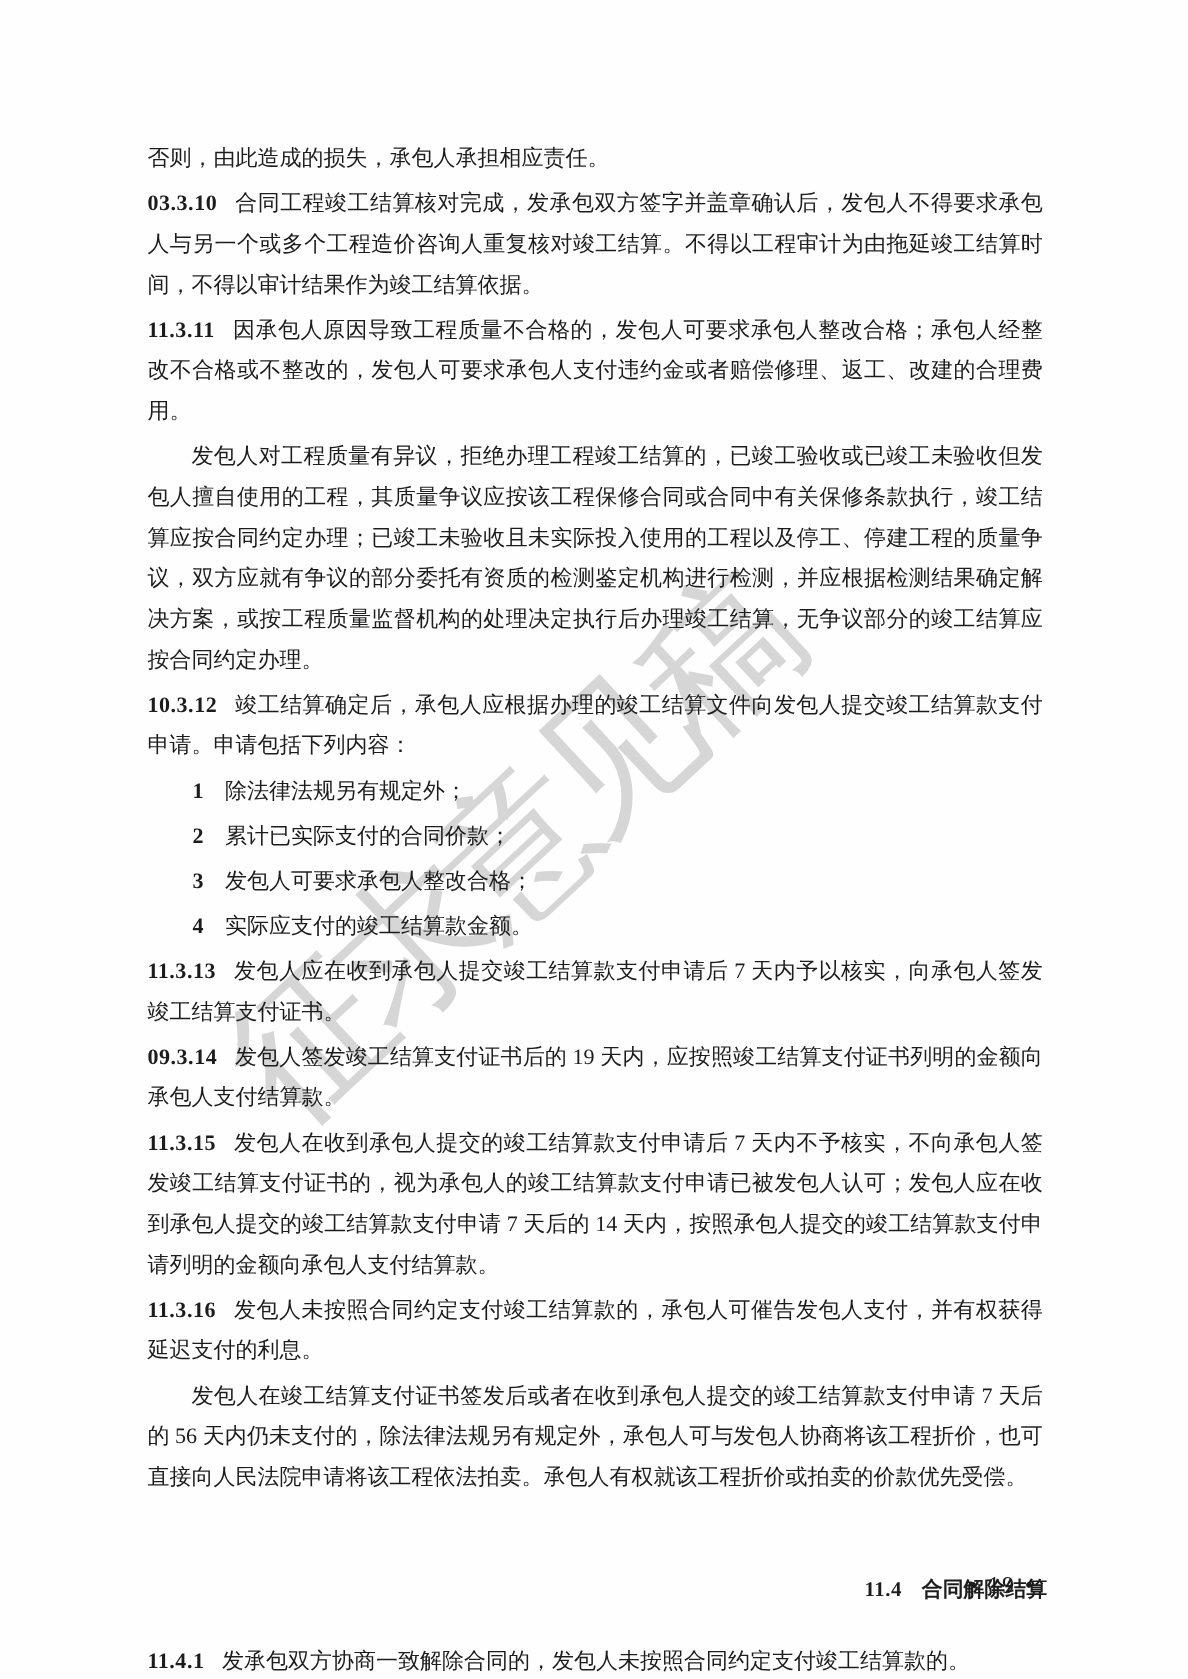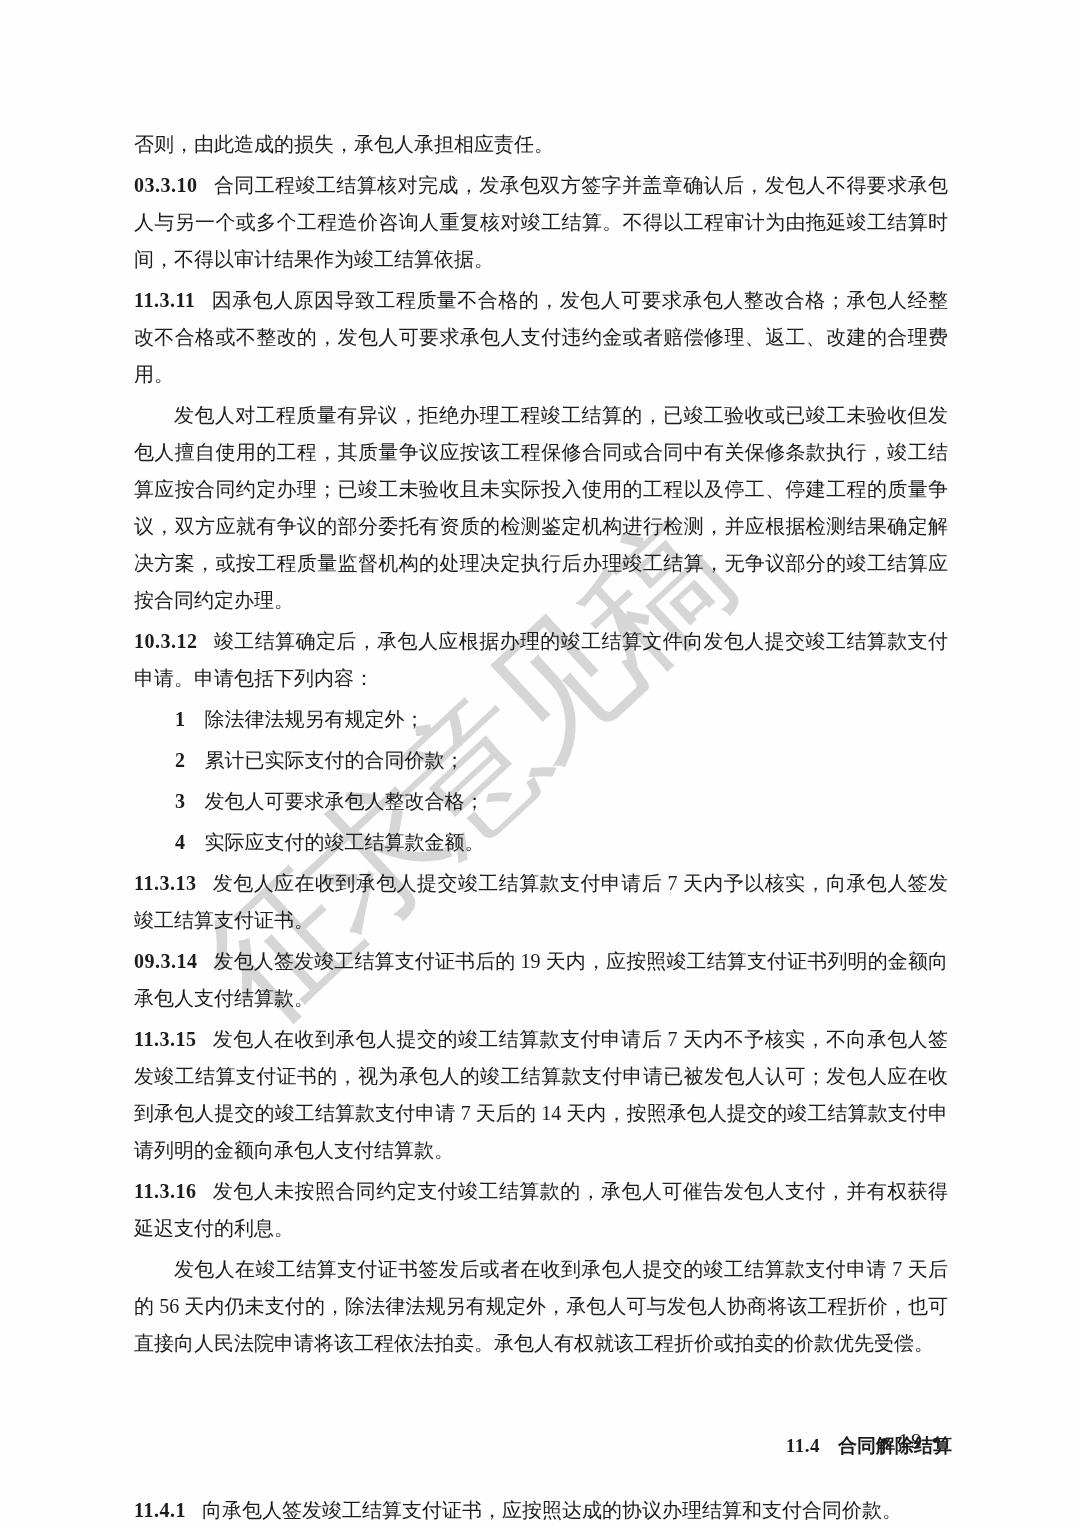--- a/index.html
+++ b/index.html
@@ -102,17 +102,17 @@
       <p class="para list-item"><span class="num item-num">1</span><span>除法律法规另有规定外；</span></p>
       <p class="para list-item"><span class="num item-num">2</span><span>累计已实际支付的合同价款；</span></p>
       <p class="para list-item"><span class="num item-num">3</span><span>发包人可要求承包人整改合格；</span></p>
       <p class="para list-item"><span class="num item-num">4</span><span>实际应支付的竣工结算款金额。</span></p>
       <p class="para clause"><span class="num">11.3.13</span><span>发包人应在收到承包人提交竣工结算款支付申请后 7 天内予以核实，向承包人签发竣工结算支付证书。</span></p>
       <p class="para clause"><span class="num">09.3.14</span><span>发包人签发竣工结算支付证书后的 19 天内，应按照竣工结算支付证书列明的金额向承包人支付结算款。</span></p>
       <p class="para clause"><span class="num">11.3.15</span><span>发包人在收到承包人提交的竣工结算款支付申请后 7 天内不予核实，不向承包人签发竣工结算支付证书的，视为承包人的竣工结算款支付申请已被发包人认可；发包人应在收到承包人提交的竣工结算款支付申请 7 天后的 14 天内，按照承包人提交的竣工结算款支付申请列明的金额向承包人支付结算款。</span></p>
       <p class="para clause"><span class="num">11.3.16</span><span>发包人未按照合同约定支付竣工结算款的，承包人可催告发包人支付，并有权获得延迟支付的利息。</span></p>
       <p class="para indent"><span>发包人在竣工结算支付证书签发后或者在收到承包人提交的竣工结算款支付申请 7 天后的 56 天内仍未支付的，除法律法规另有规定外，承包人可与发包人协商将该工程折价，也可直接向人民法院申请将该工程依法拍卖。承包人有权就该工程折价或拍卖的价款优先受偿。</span></p>
       <h2 class="section-heading"><span class="h-no">11.4</span><span>合同解除结算</span></h2>
-      <p class="para clause"><span class="num">11.4.1</span><span>向承包人签发竣工结算支付证书，应按照达成的协议办理结算和支付合同价款。</span></p>
+      <p class="para clause"><span class="num">11.4.1</span><span>发承包双方协商一致解除合同的，发包人未按照合同约定支付竣工结算款的。</span></p>
     </main>
 
   <div class="page-number">• 19 •</div>
 </div>
 
 </body></html>

